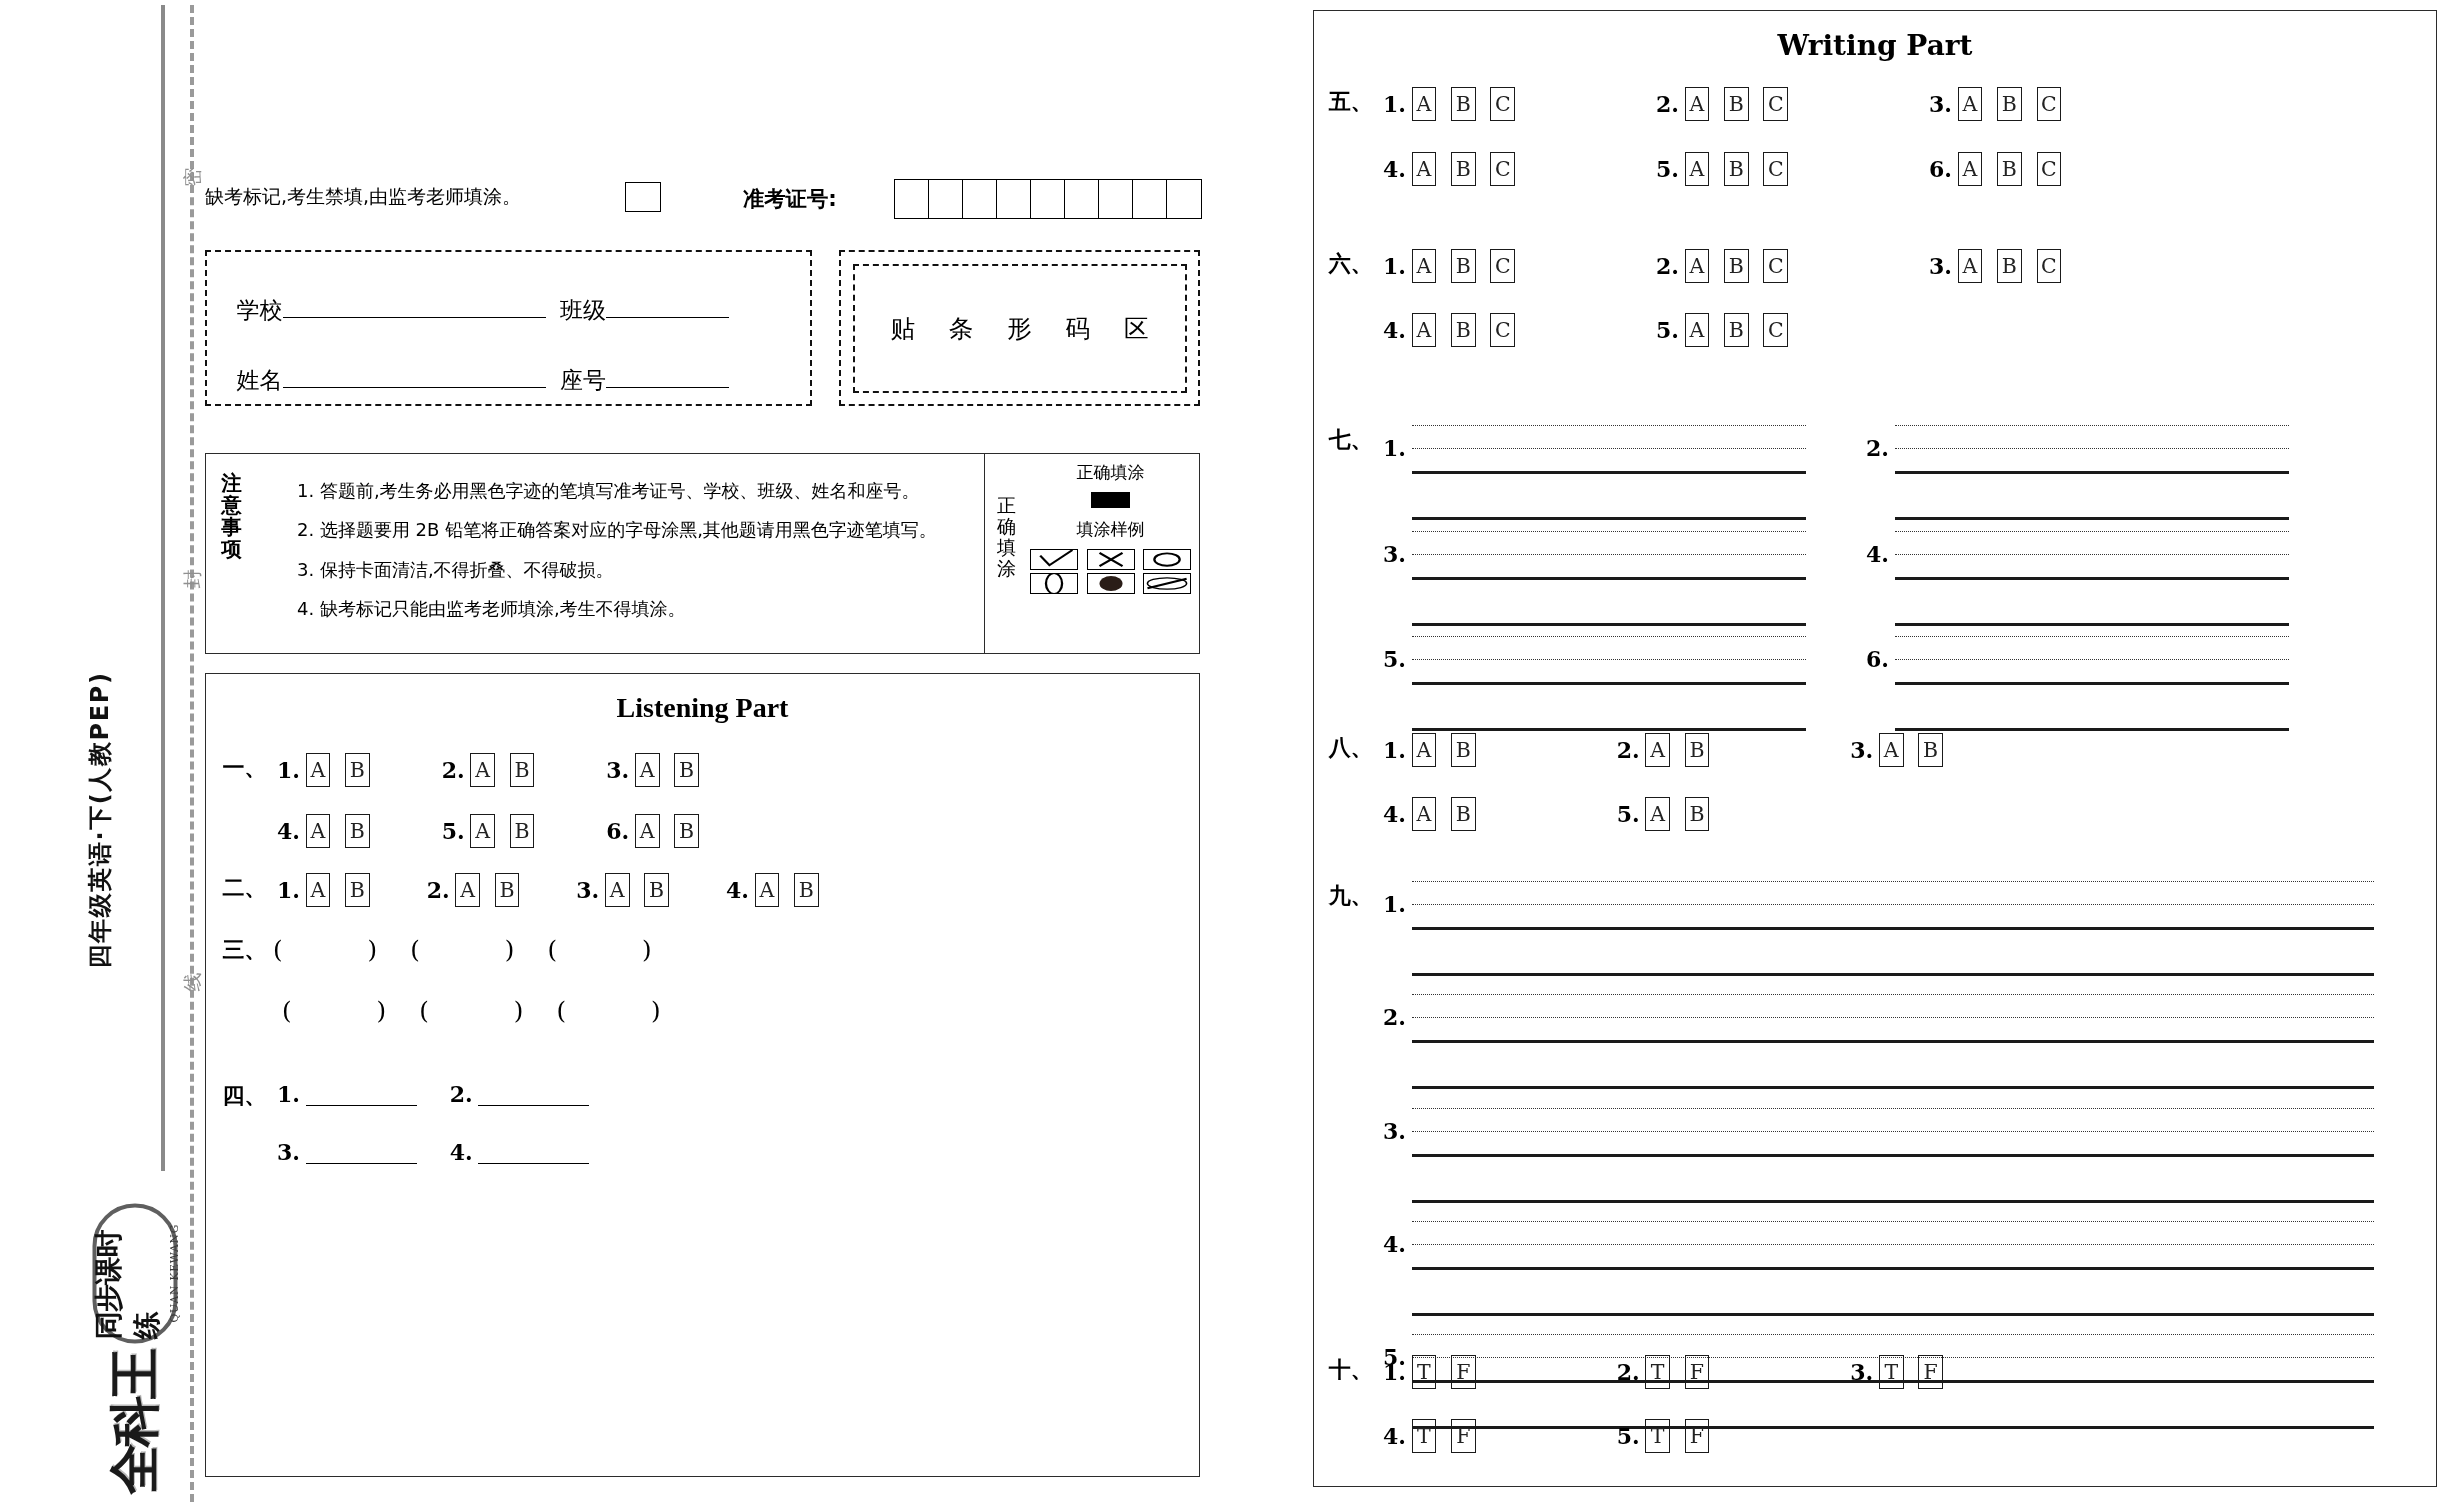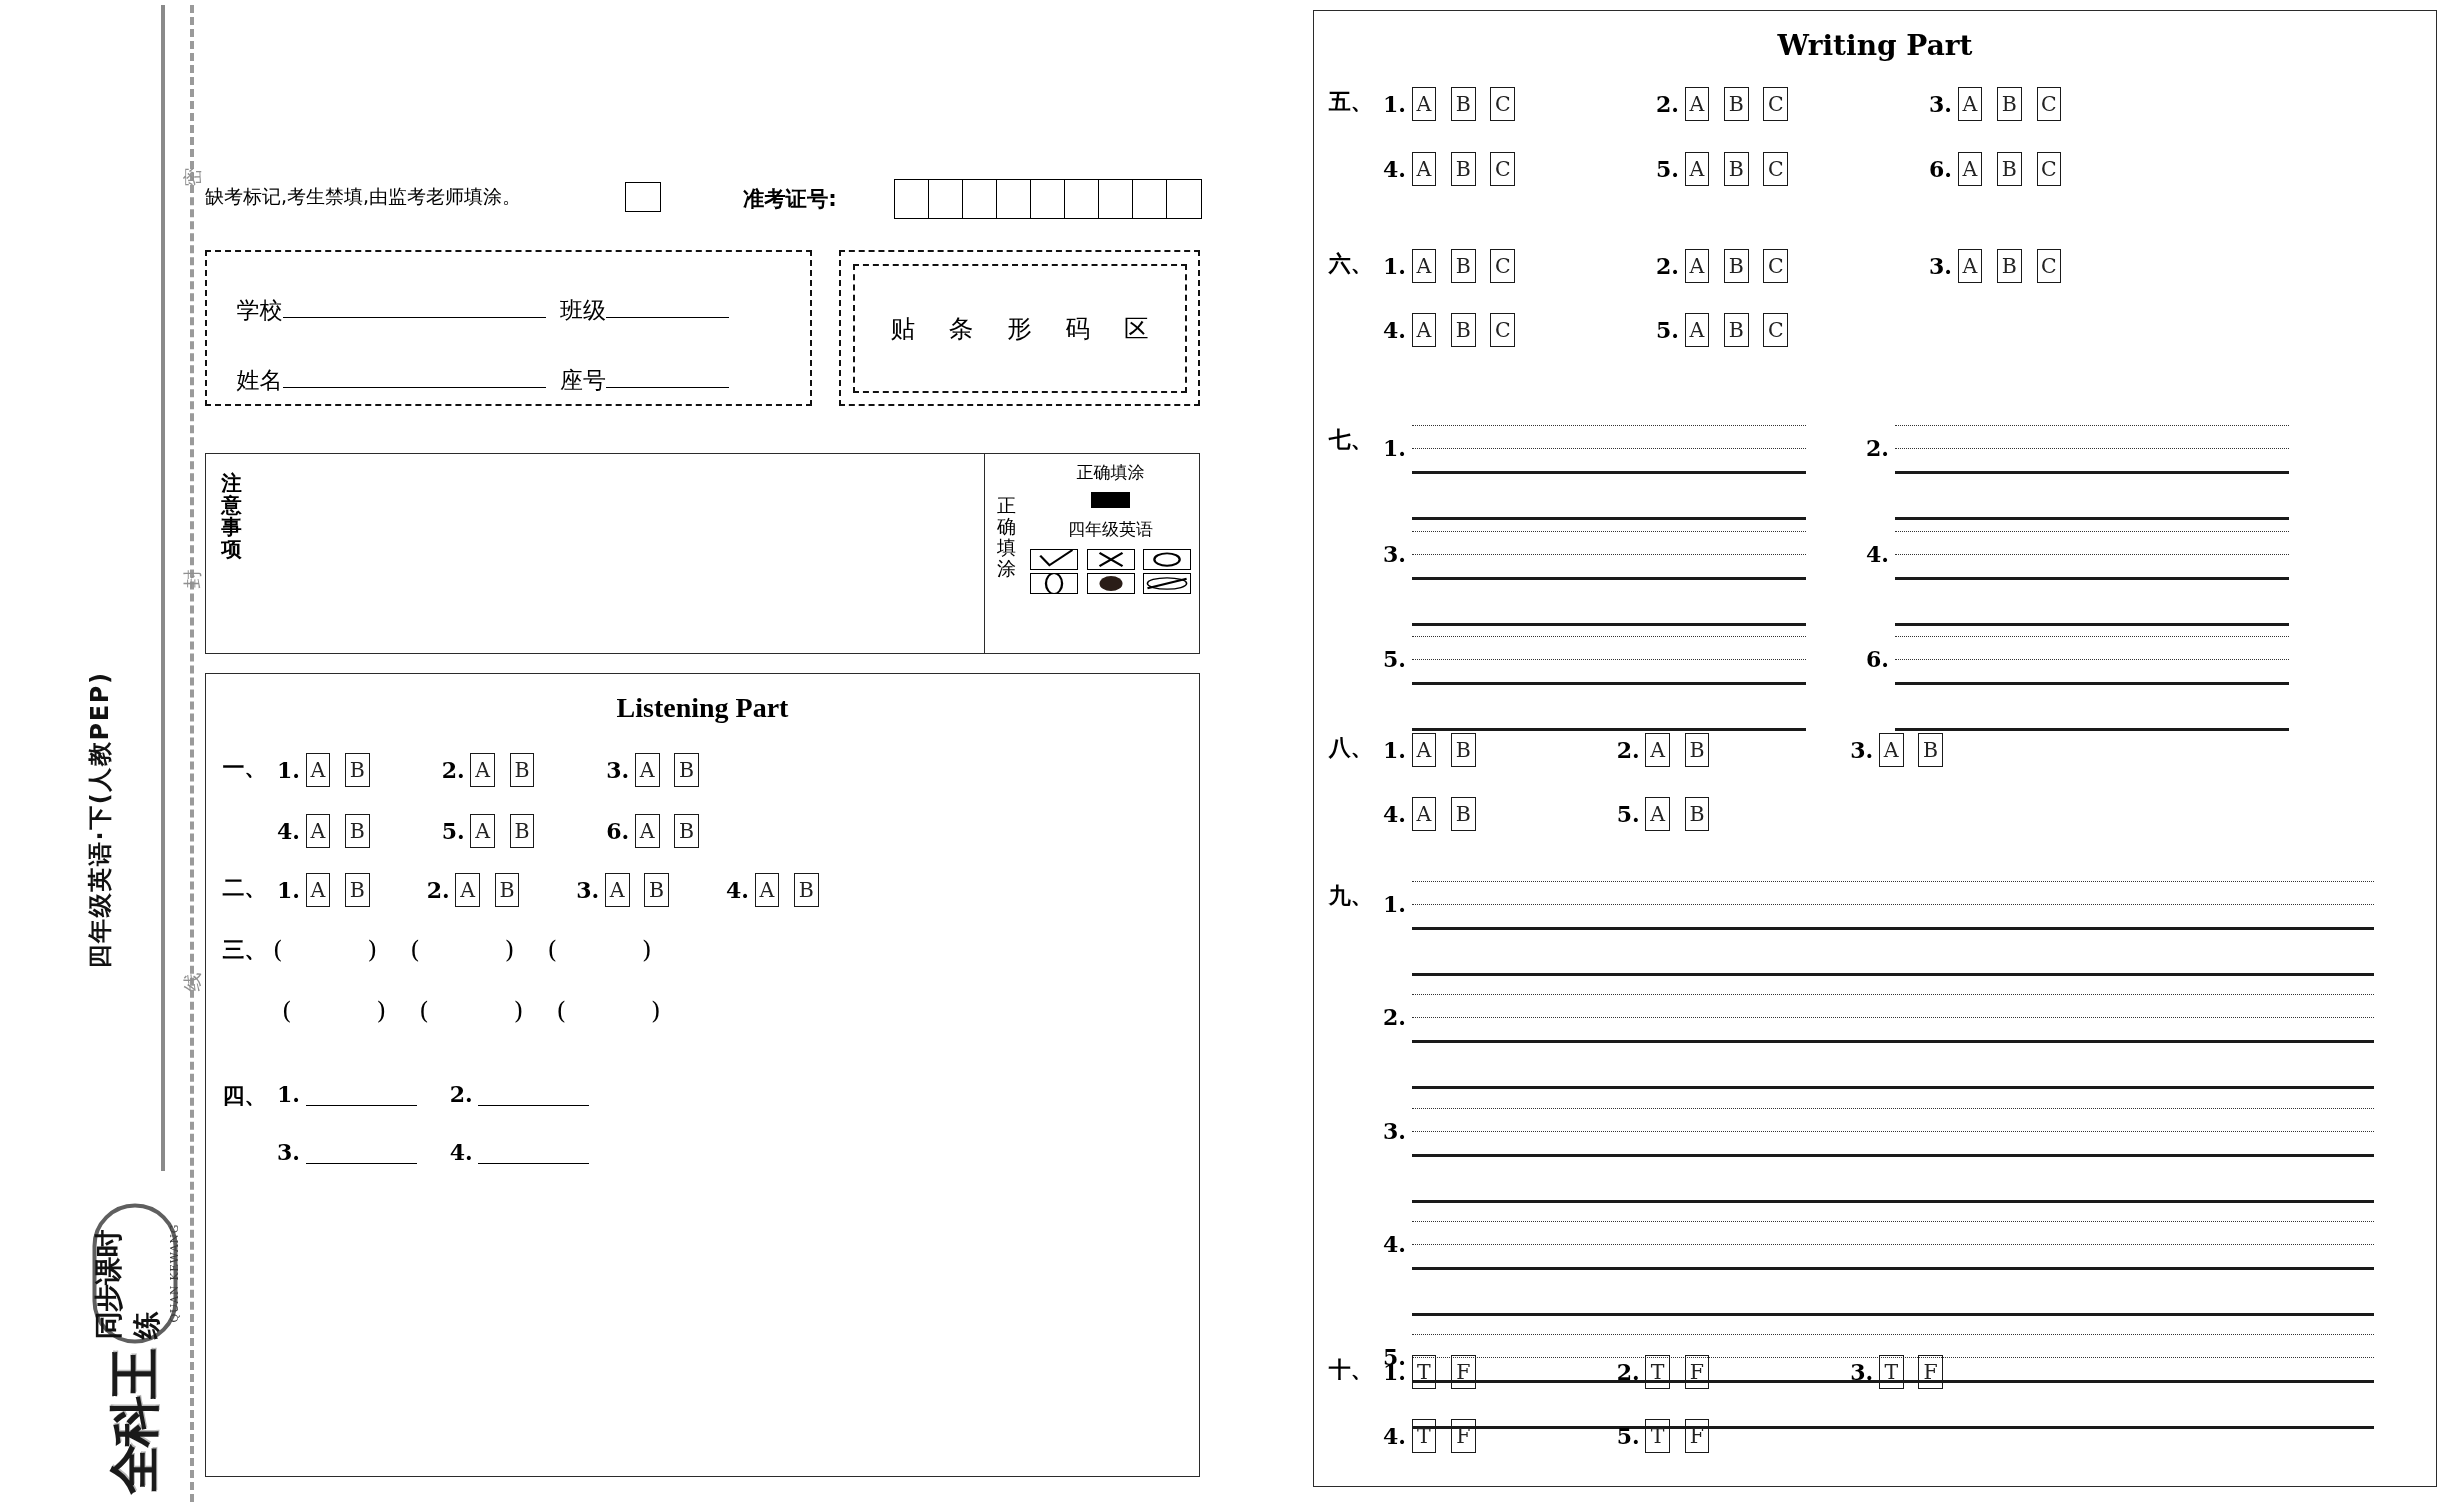--- a/index.html
+++ b/index.html
@@ -189,26 +189,32 @@
     <div class="info-line" style="left:29.5px;top:113px;">
       <span>姓名</span><span class="blank" style="width:263px;"></span>
     </div>
     <div class="info-line" style="left:353px;top:113px;">
       <span>座号</span><span class="blank" style="width:123px;"></span>
     </div>
   </div>
 
   <div class="card notes-box">
     <div class="notes-label">注意事项</div>
+    <ul class="notes-list" id="notes-list">
+        <li>1. 答题前,考生务必用黑色字迹的笔填写准考证号、学校、班级、姓名和座号。</li>
+        <li>2. 选择题要用 2B 铅笔将正确答案对应的字母涂黑,其他题请用黑色字迹笔填写。</li>
+        <li>3. 保持卡面清洁,不得折叠、不得破损。</li>
+        <li>4. 缺考标记只能由监考老师填涂,考生不得填涂。</li>
+      </ul>
     <div class="notes-sep"></div>
     <div class="sample-label">正确填涂</div>
     <div class="sample-area">
       <div class="sample-cap">正确填涂</div>
       <div class="sample-correct"></div>
-      <div class="sample-cap">四年级英语</div>
+      <div class="sample-cap">填涂样例</div>
       <div class="wrong-grid">
         <div class="wrong-cell">
           <svg viewBox="0 0 40 20" preserveAspectRatio="none">
               <path d="M8 6 L16 16 L36 0" stroke="#000" stroke-width="2" fill="none"></path>
             </svg>
         </div>
         <div class="wrong-cell">
           <svg viewBox="0 0 40 20" preserveAspectRatio="none">
               <path d="M10 3 L30 17 M30 3 L10 17" stroke="#000" stroke-width="2" fill="none"></path>
             </svg>

